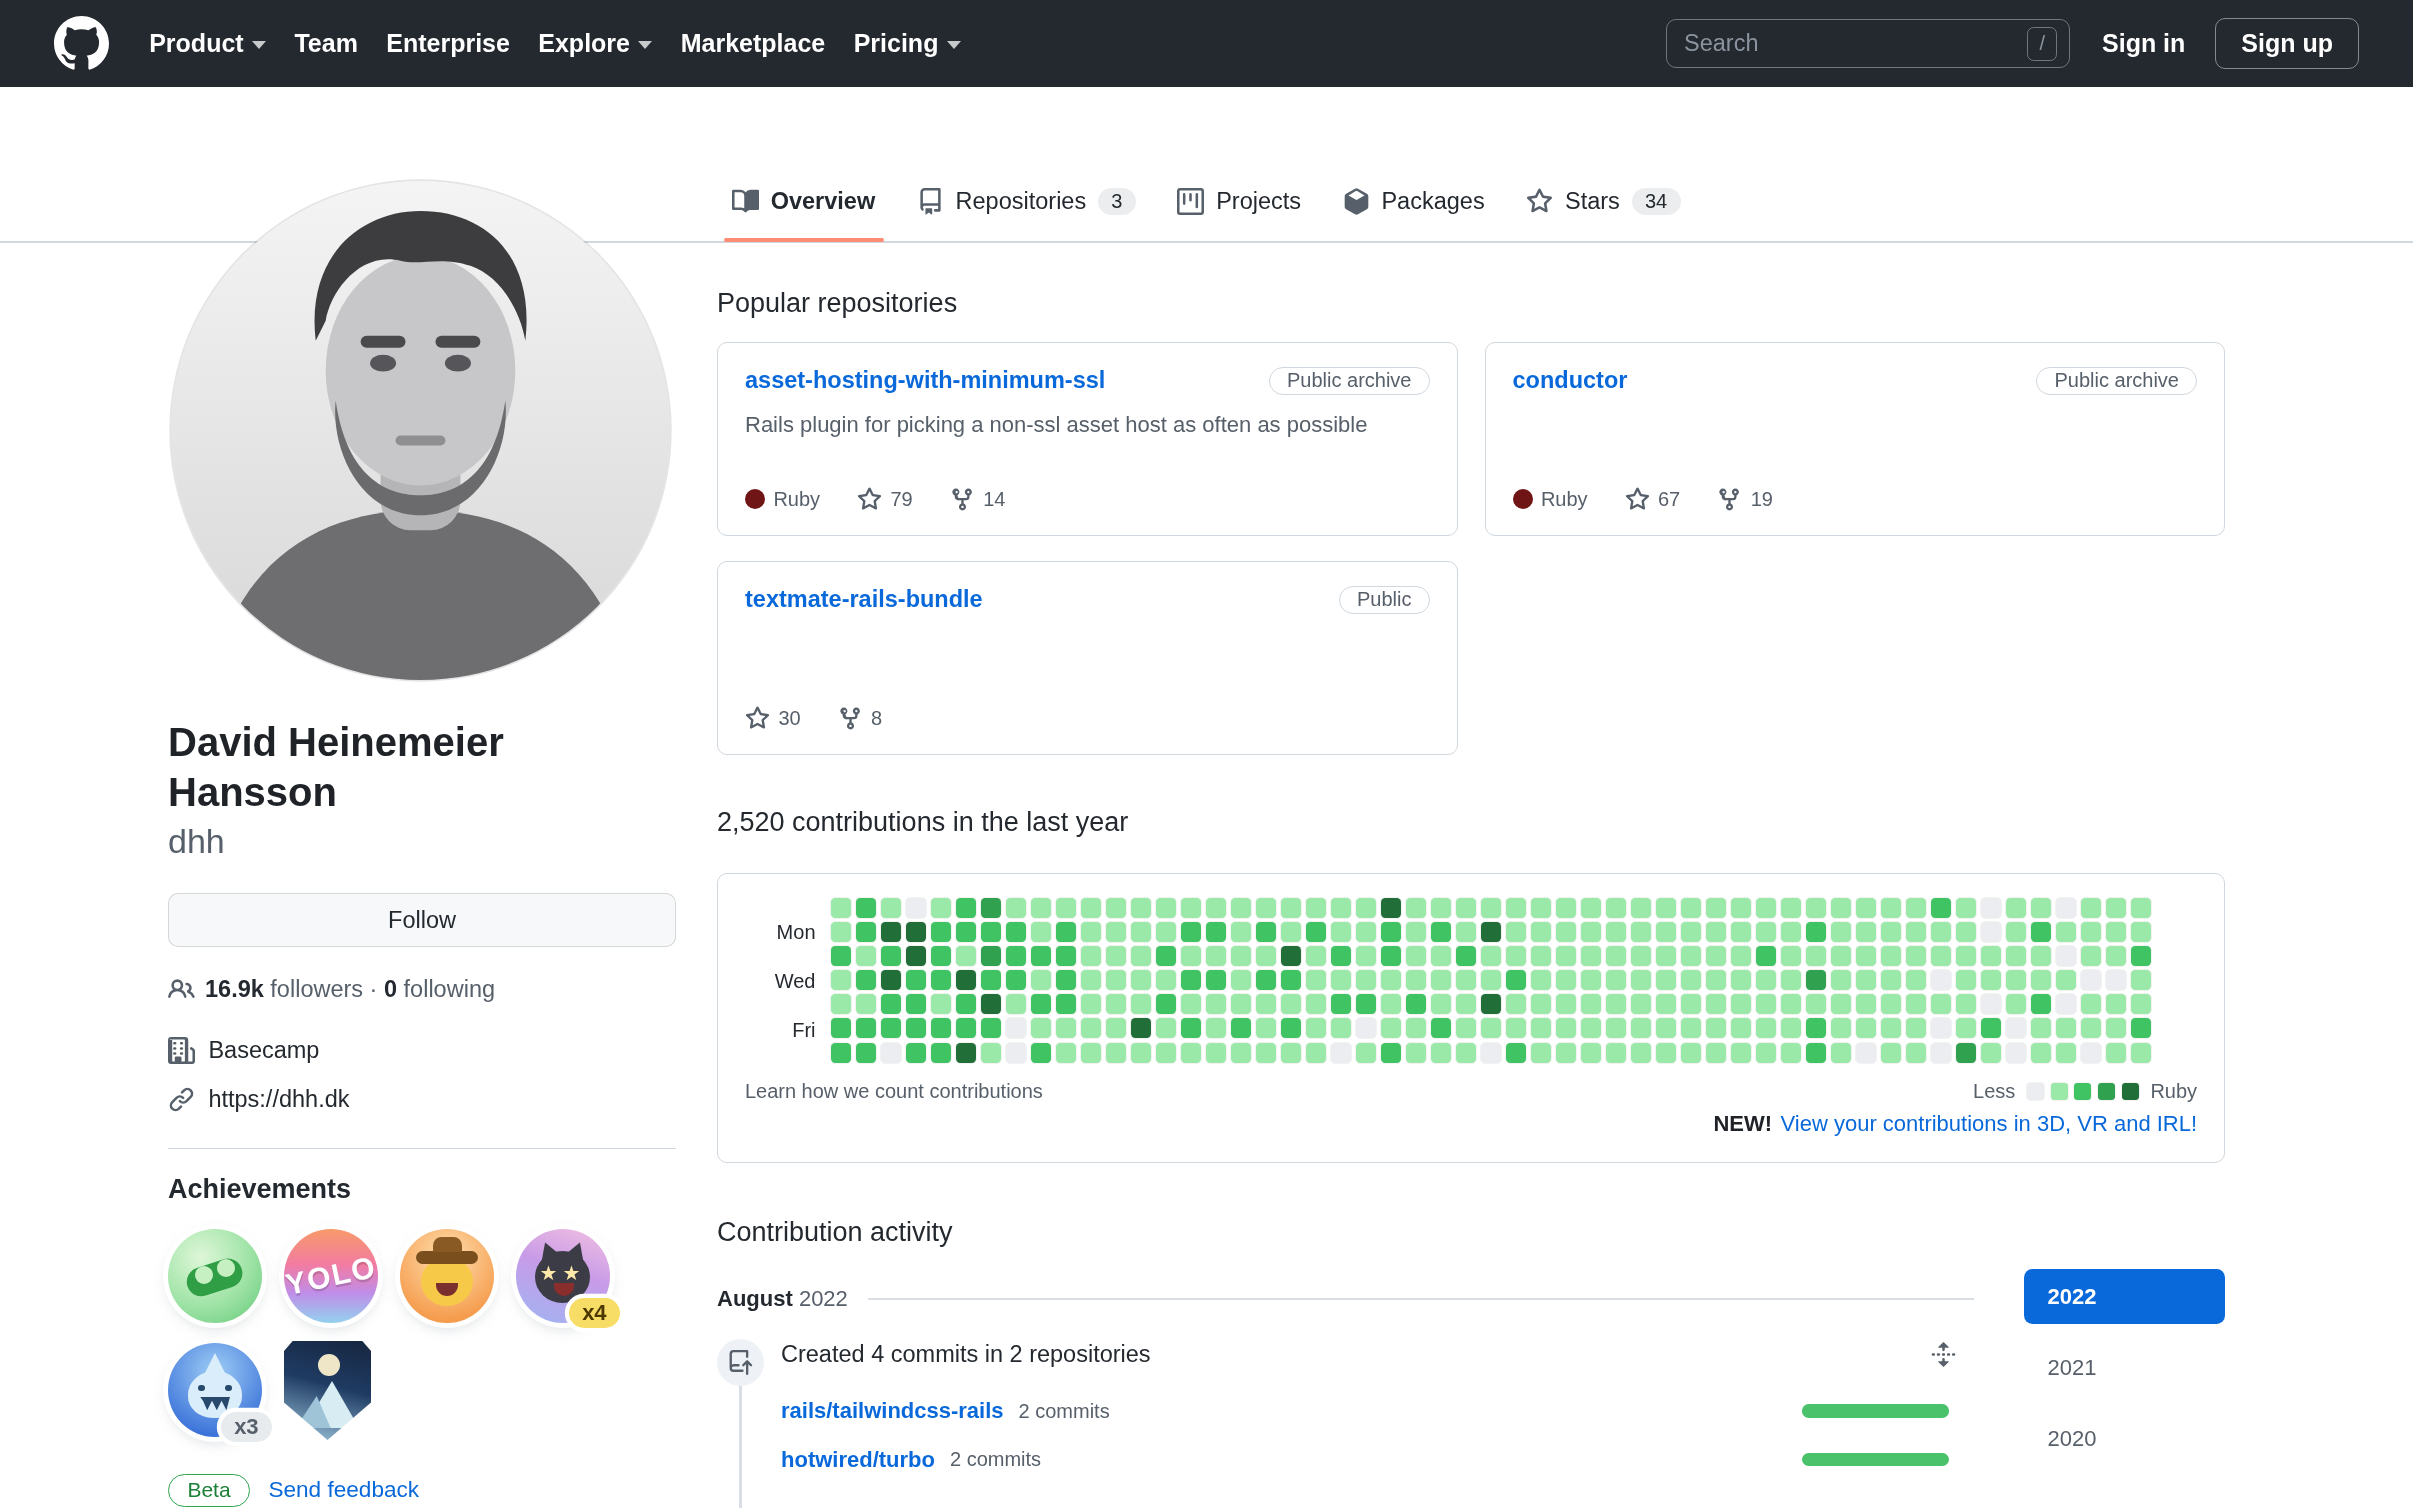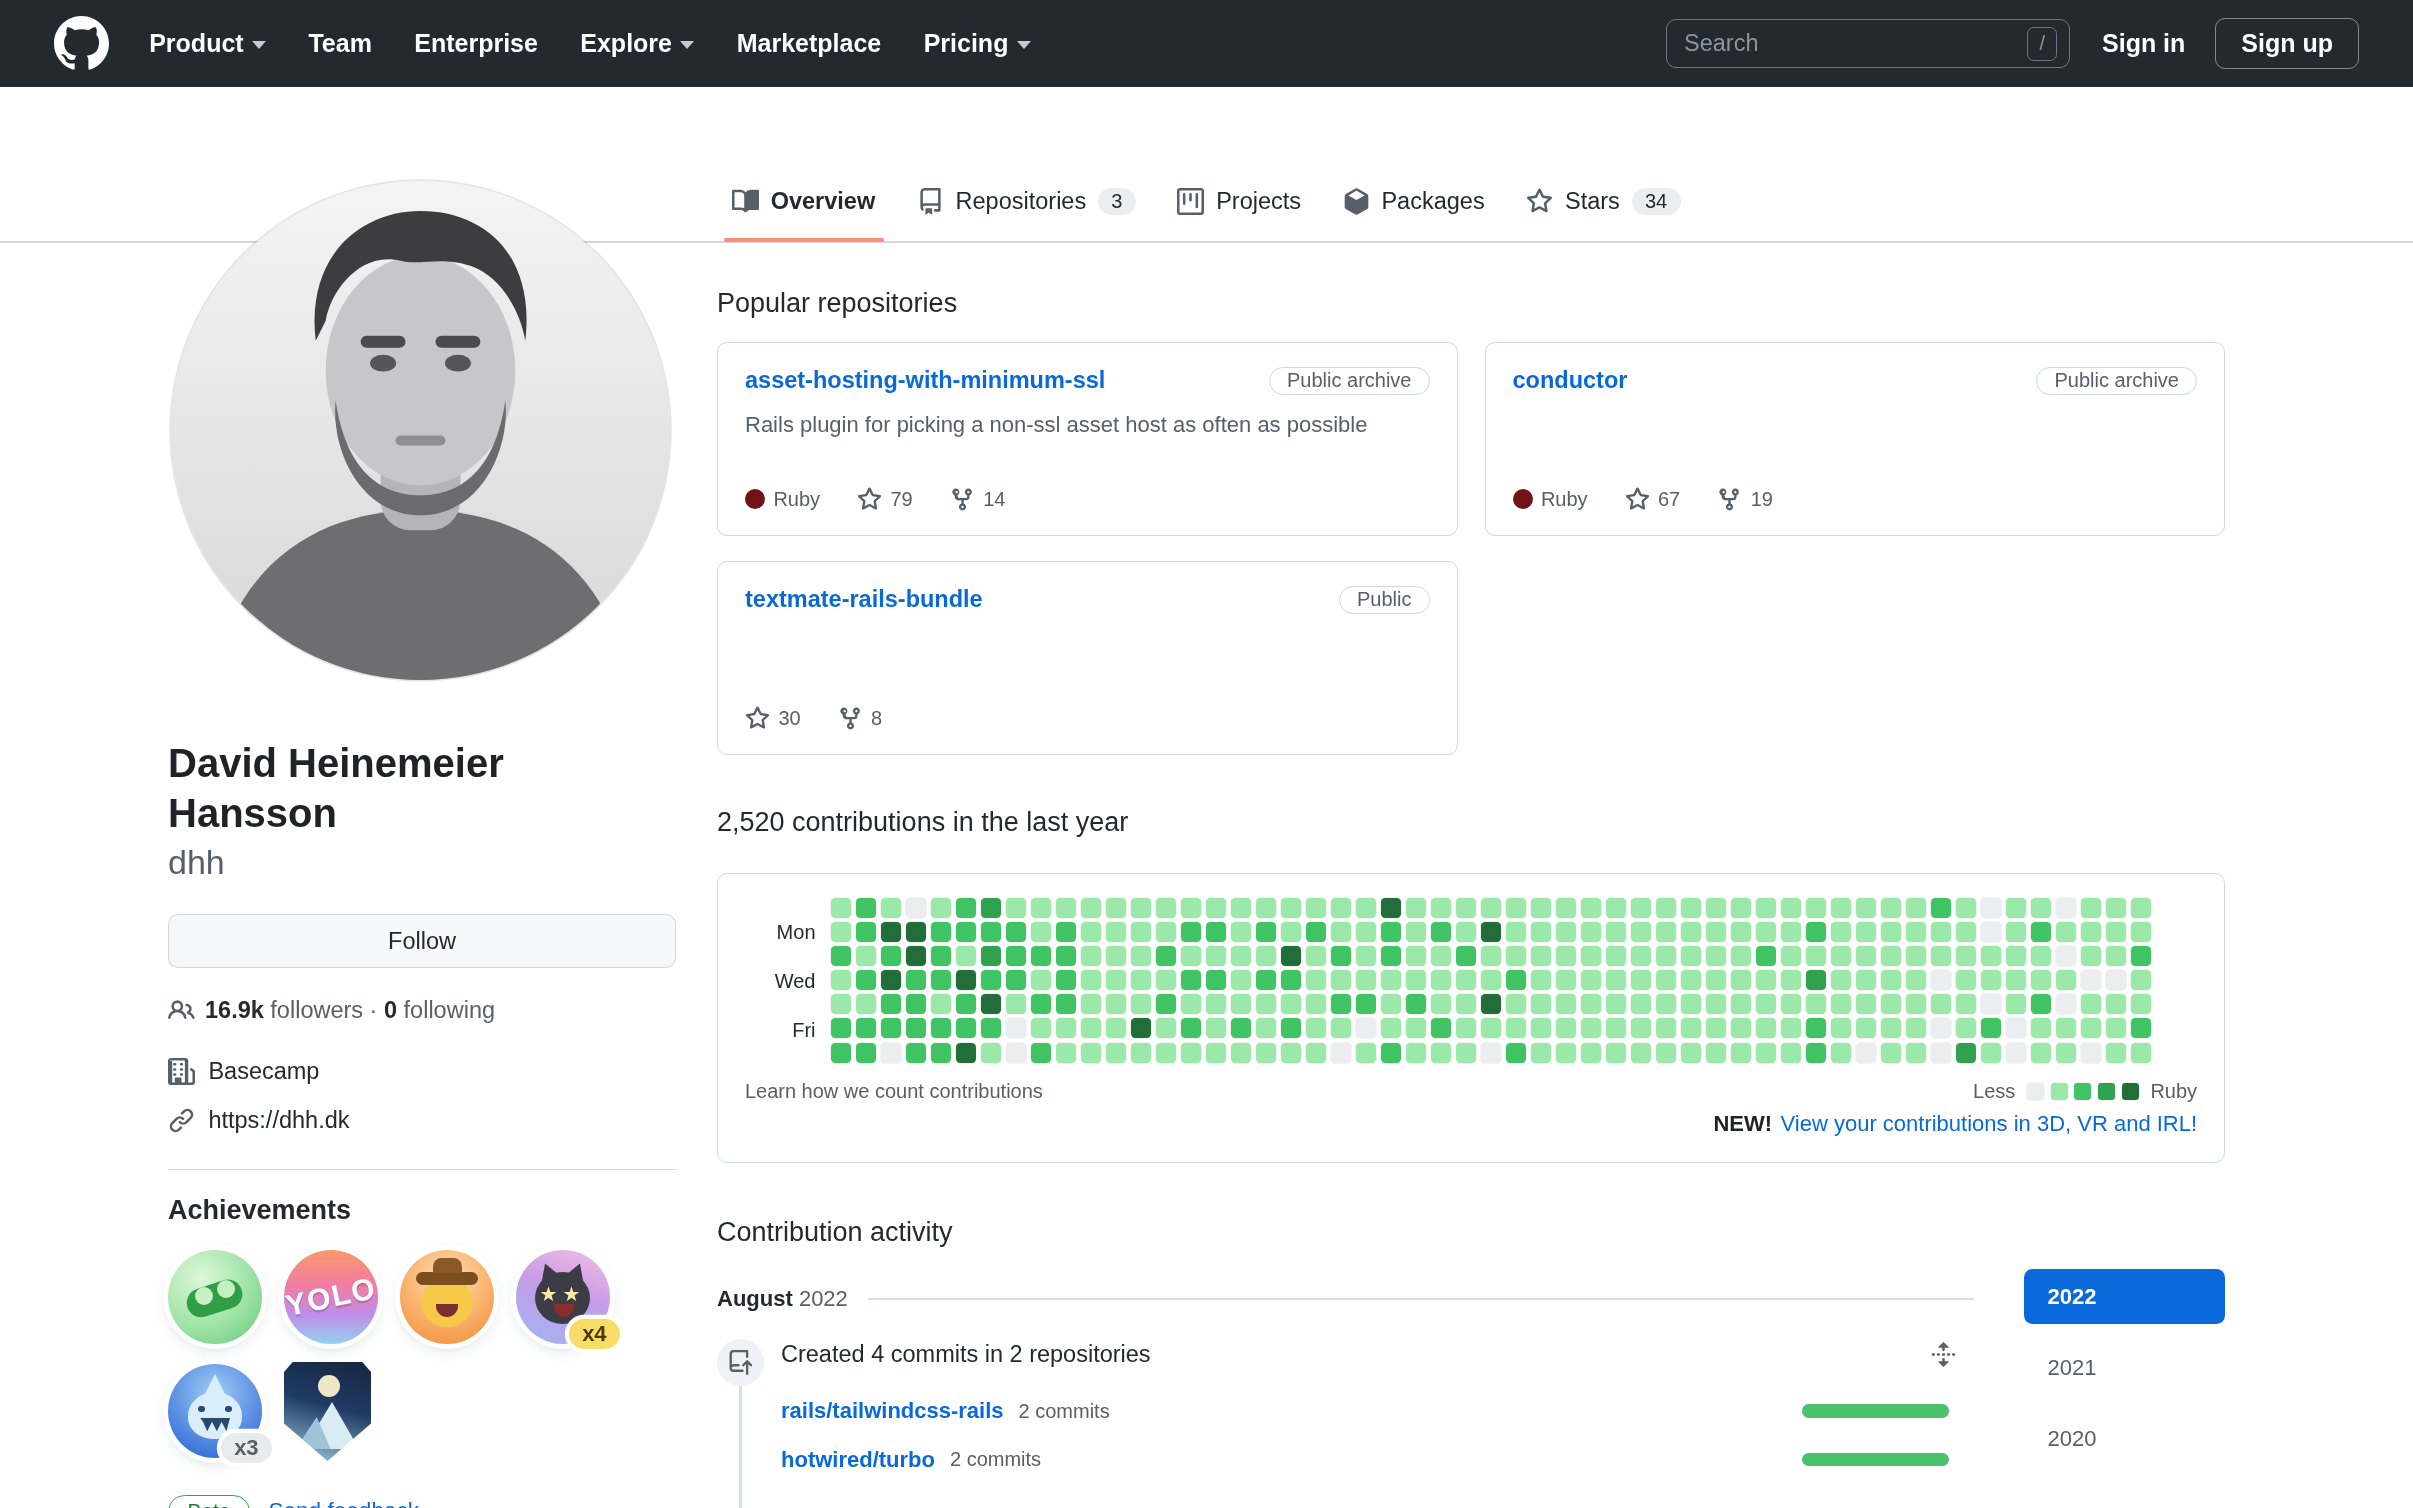--- a/index.html
+++ b/index.html
@@ -5,21 +5,21 @@
   * { margin:0; padding:0; box-sizing:border-box; }
   html,body { width:2413px; height:1508px; overflow:hidden; background:#ffffff;
     font-family:"Liberation Sans", sans-serif; color:#24292f; font-size:23.5px; }
   .page { position:relative; width:2413px; height:1508px; }
 
   
   .header { position:absolute; top:0; left:0; width:2413px; height:87px; background:#24292f;
     display:flex; align-items:center; padding:0 54px; z-index:5; }
   .gh-logo { width:55px; height:55px; flex:0 0 auto; margin-right:28.5px; cursor:pointer; }
   .gh-logo svg { width:55px; height:55px; fill:#ffffff; }
-  .nav { display:flex; align-items:center; gap:19px; }
+  .nav { display:flex; align-items:center; gap:5px; }
   .nav-item { display:flex; align-items:center; gap:8.4px; color:#ffffff; font-size:25px;
     font-weight:600; padding:8.4px 11.7px; cursor:pointer; white-space:nowrap; }
   .caret { width:0; height:0; border-left:7.5px solid transparent; border-right:7.5px solid transparent;
     border-top:8.4px solid rgba(255,255,255,0.75); margin-top:3.4px; }
   .hdr-right { margin-left:auto; display:flex; align-items:center; }
   .search-box { width:404px; height:49px; border:1.7px solid #6e7681; border-radius:10px;
     display:flex; align-items:center; padding:0 11.7px 0 17px; background:#24292f; }
   .search-box input { flex:1; background:transparent; border:none; outline:none; color:#c9d1d9;
     font-size:23.5px; font-family:"Liberation Sans", sans-serif; }
   .search-box input::placeholder { color:#8b949e; }
@@ -31,21 +31,21 @@
 
   
   .tab-border { position:absolute; top:241px; left:0; width:2413px; height:1.7px; background:#d0d7de; z-index:1; }
 
   
   .sidebar { position:absolute; left:168px; top:87px; width:508px; z-index:3; }
   .avatar { position:absolute; left:3.4px; top:94px; width:499px; height:499px; border-radius:50%;
     overflow:hidden; box-shadow:0 0 0 1.7px rgba(27,31,36,0.12); background:#e9e9ea; z-index:3; }
   .avatar svg { width:100%; height:100%; display:block; }
   .sb-flow { padding-top:630px; }
-  .p-name { font-size:40px; font-weight:600; color:#1f2328; line-height:1.25;margin-top:21px; }
+  .p-name { font-size:40px; font-weight:600; color:#1f2328; line-height:1.25; }
   .p-login { font-size:34px; font-weight:300; color:#57606a; line-height:1.35; margin-top:1.7px; }
   .follow-btn { margin-top:28.5px; width:100%; height:54px; background:#f6f8fa;
     border:1.7px solid rgba(27,31,36,0.15); border-radius:10px; font-size:23.5px; font-weight:500;
     color:#24292f; font-family:"Liberation Sans", sans-serif; cursor:pointer; }
   .follow-row { margin-top:28.5px; display:flex; align-items:center; gap:10px; color:#57606a; font-size:23.5px; }
   .follow-row svg { width:27px; height:27px; fill:#57606a; flex:0 0 auto; }
   .b { color:#24292f; font-weight:600; }
   .vcard-row { margin-top:22px; display:flex; align-items:center; gap:13.4px; font-size:23.5px; color:#24292f; }
   .vcard-row svg { width:27px; height:27px; fill:#57606a; flex:0 0 auto; }
   .sb-divider { margin-top:35px; height:1.7px; background:#d0d7de; }

